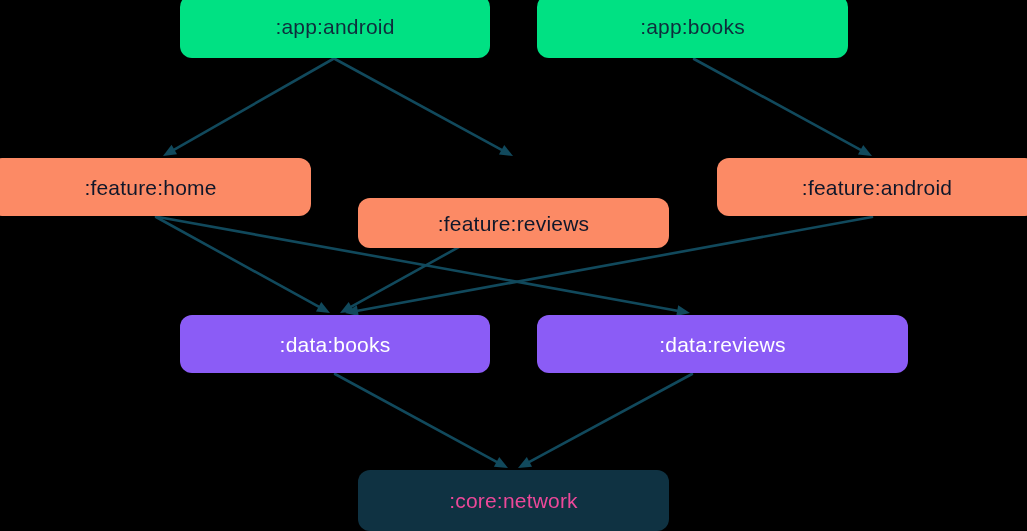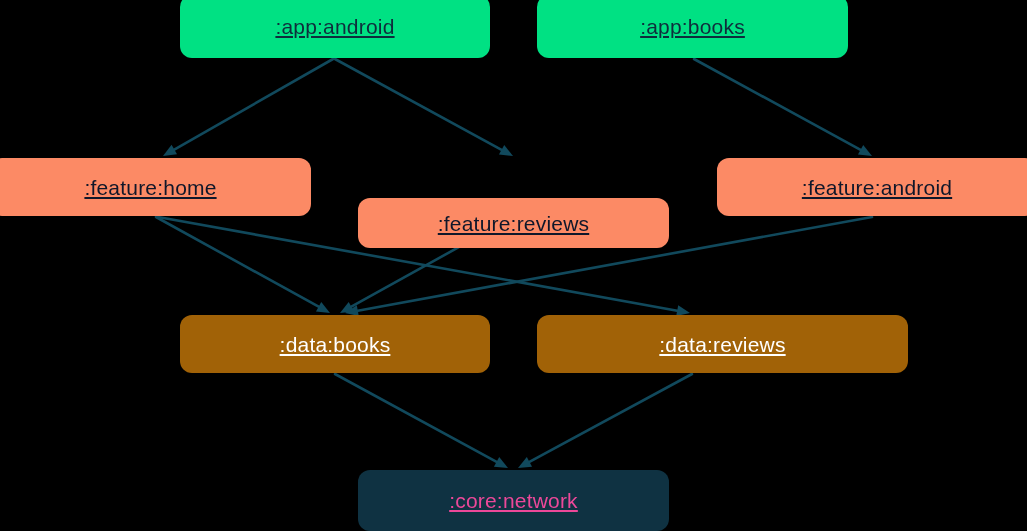--- a/index.html
+++ b/index.html
@@ -36,36 +36,35 @@
     justify-content: center;
     z-index: 2;
     user-select: none;
   }
   .node-label {
     font-size: 21px;
     font-weight: 400;
     letter-spacing: 0.2px;
     white-space: nowrap;
     line-height: 1;
-    text-decoration: underline;
   }
   .node-app {
     background: #00E183;
   }
   .node-app .node-label {
     color: #0F2D3C;
   }
   .node-feature {
     background: #FC8A65;
   }
   .node-feature .node-label {
     color: #0f172a;
   }
   .node-data {
-    background: #a16207;
+    background: #8b5cf6;
   }
   .node-data .node-label {
     color: #FFFFFF;
   }
   .node-core {
     background: #0F3242;
   }
   .node-core .node-label {
     color: #ec4899;
   }

